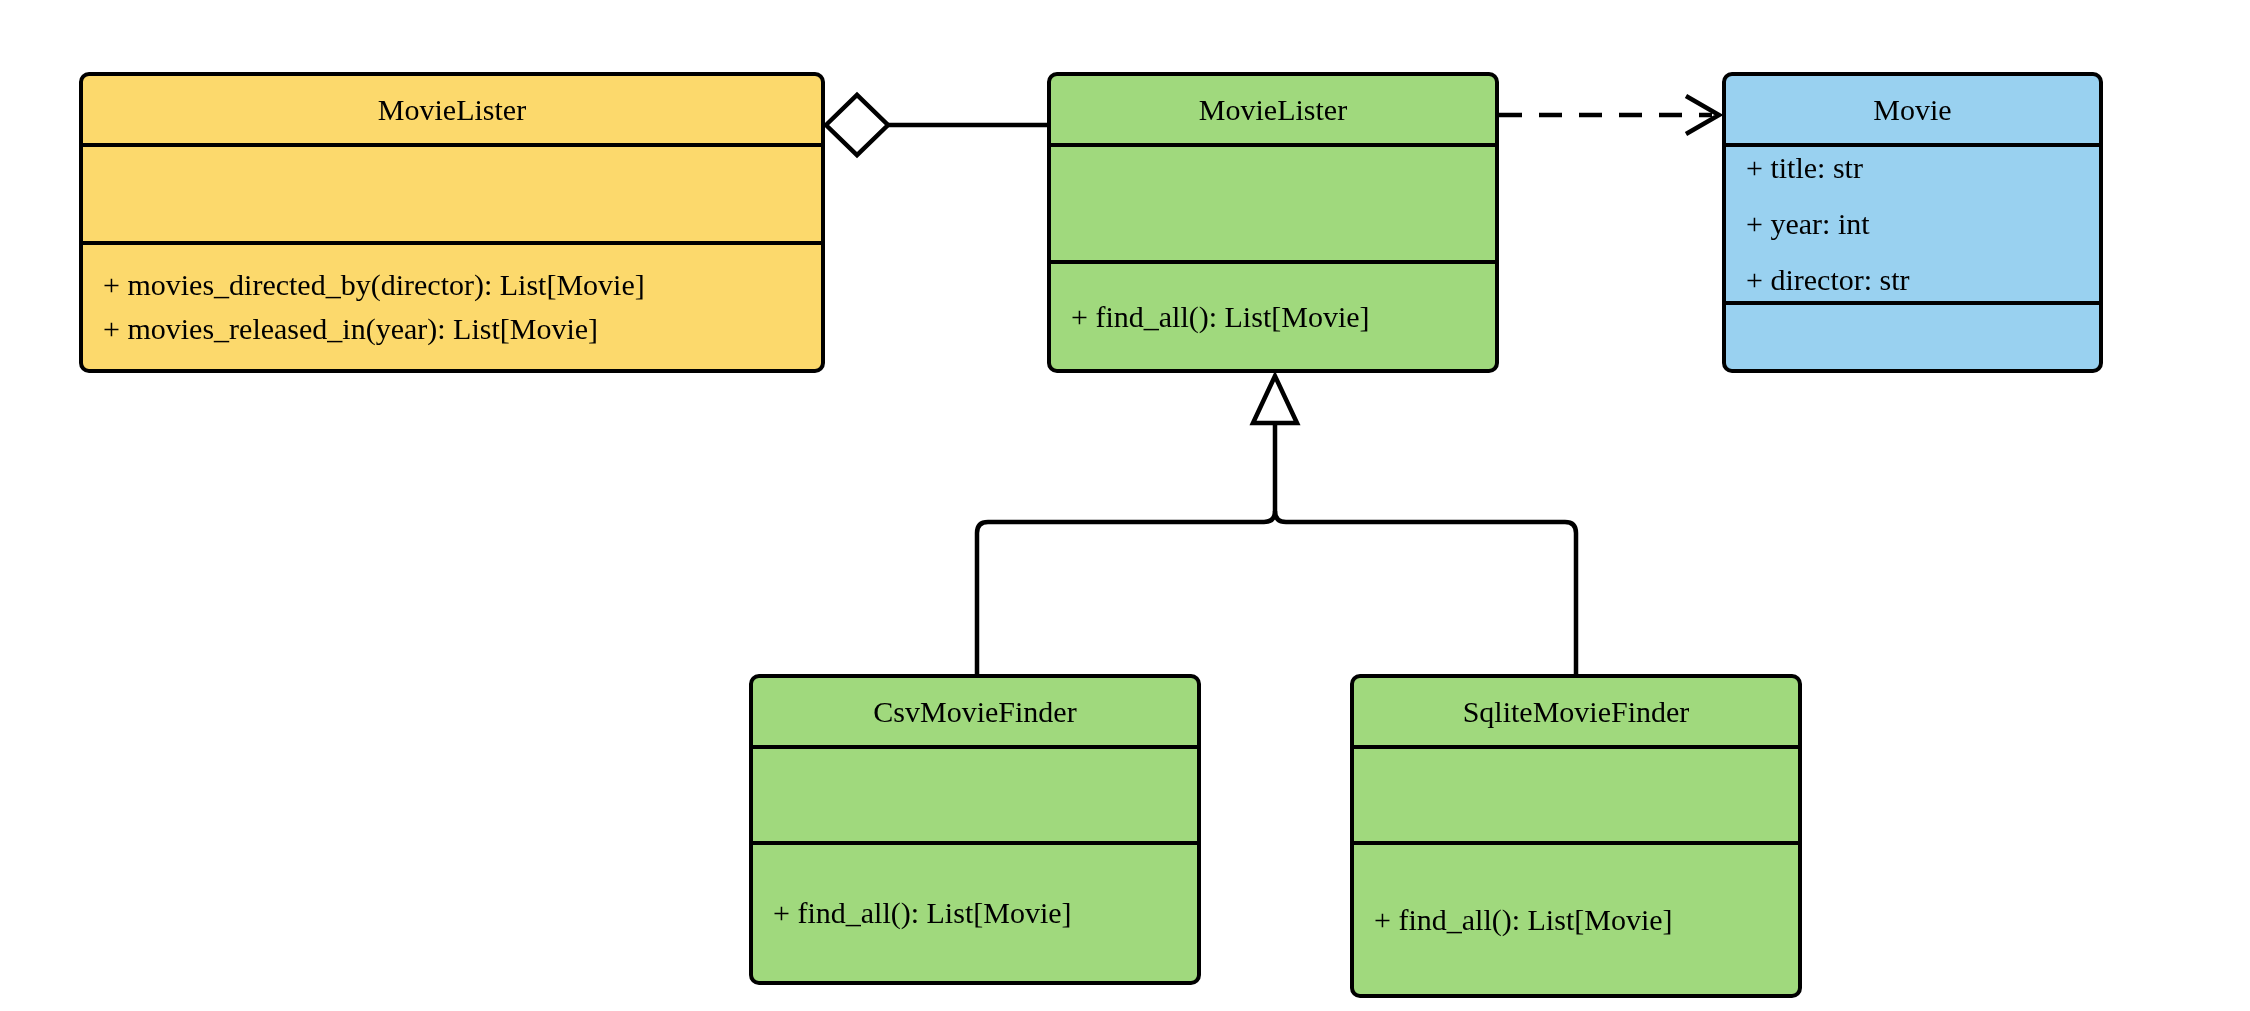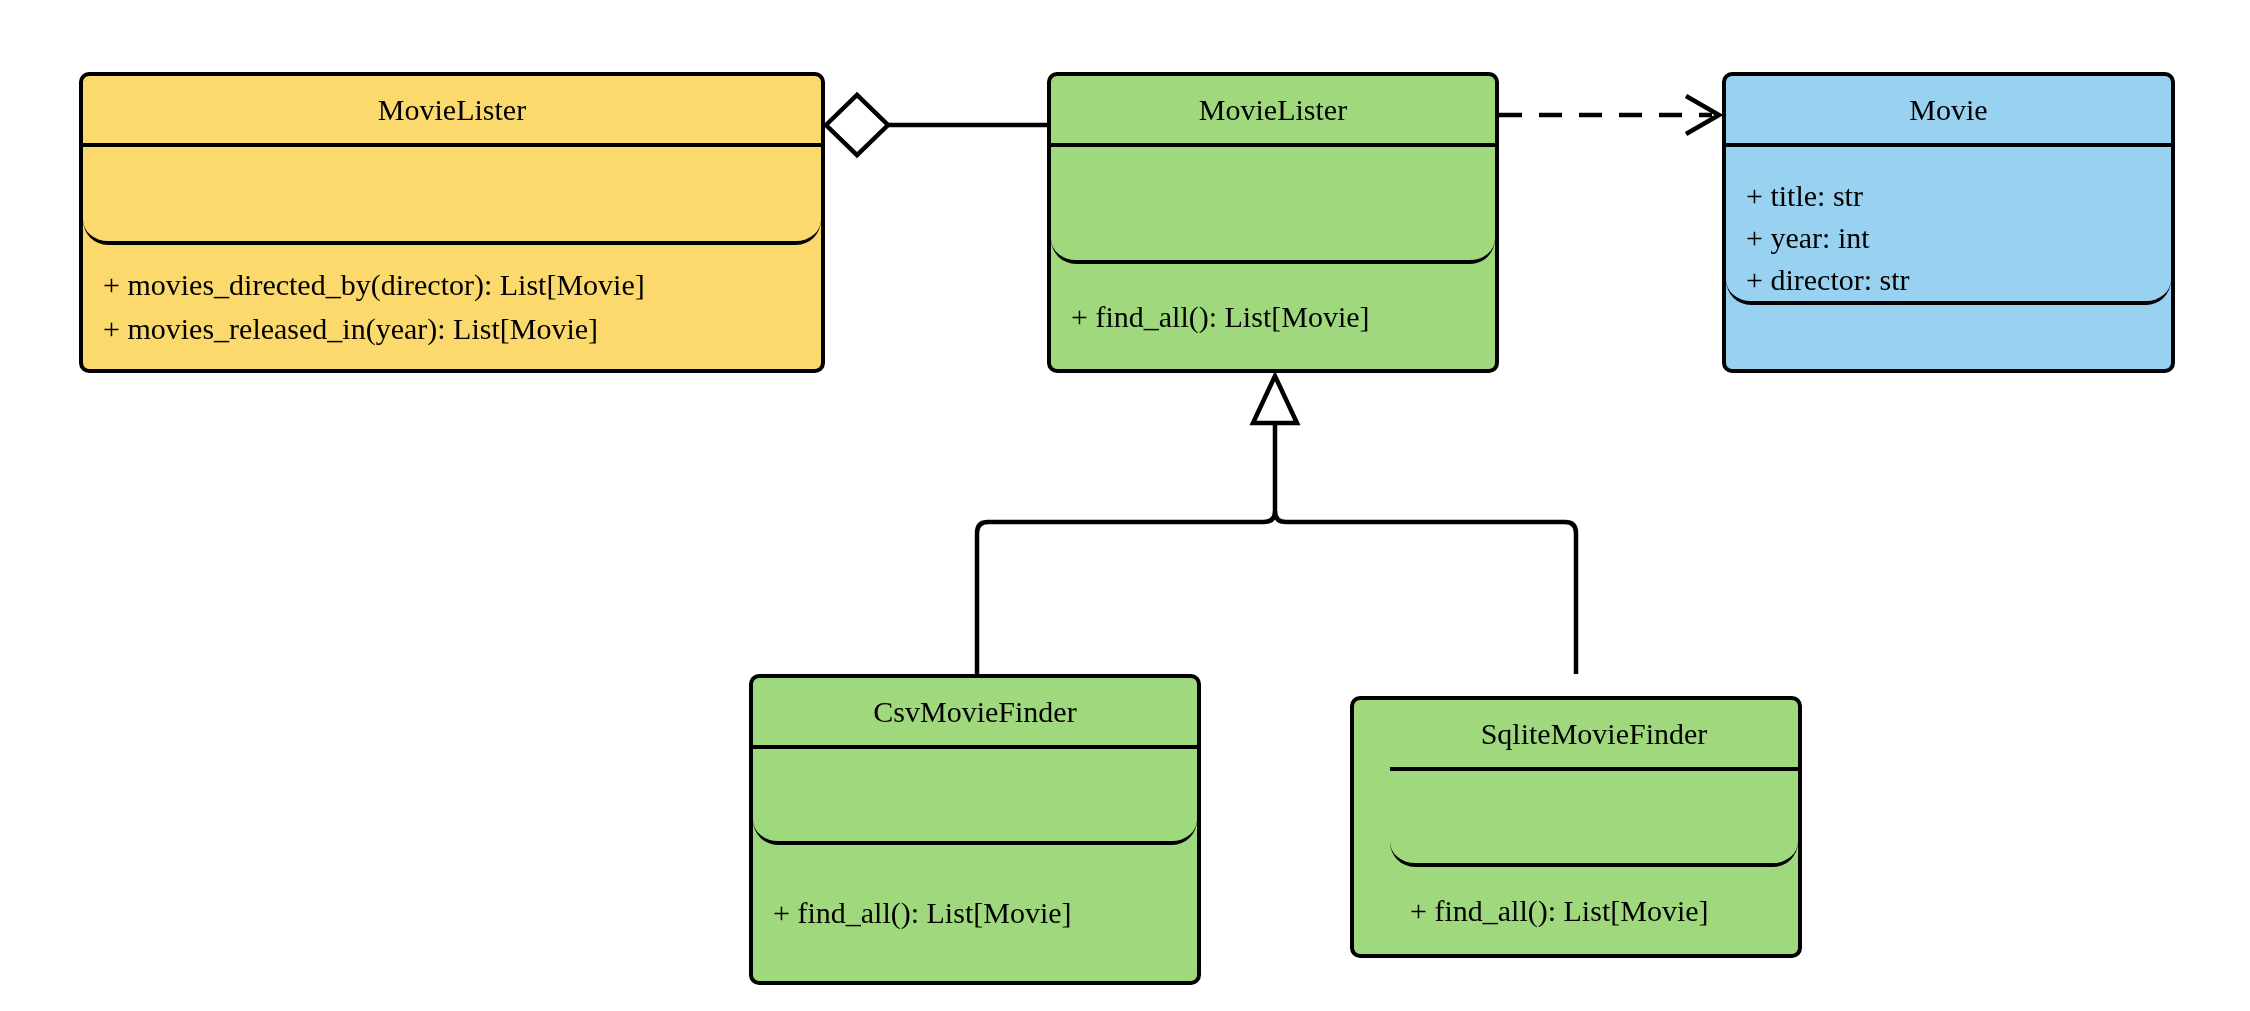--- a/index.html
+++ b/index.html
@@ -39,43 +39,42 @@
     border-bottom: 4px solid #000000;
     display: flex;
     align-items: center;
     justify-content: center;
     text-align: center;
   }
   .uml-class .attrs {
     border-bottom: 4px solid #000000;
     display: flex;
     flex-direction: column;
-    justify-content: flex-end;
+    justify-content: space-between;
     padding: 0 8px 0 20px;
     line-height: 42px;
-    border-radius: 25px;
   }
   .uml-class .methods {
     flex: 1 1 auto;
     display: flex;
     flex-direction: column;
     justify-content: center;
     padding: 0 8px 0 20px;
     line-height: 44px;
   }
   
   .c-movielister   { left: 79px;   top: 72px;  width: 746px; height: 301px; }
   .c-movielister .attrs   { flex: 0 0 94px; }
   .c-moviefinder   { left: 1047px; top: 72px;  width: 452px; height: 301px; }
   .c-moviefinder .attrs   { flex: 0 0 113px; }
-  .c-movie         { left: 1722px; top: 72px;  width: 453px; height: 301px; }
+  .c-movie         { left: 1722px; top: 72px;  width: 381px; height: 301px; }
   .c-movie .attrs         { flex: 0 0 154px; }
   .c-csvfinder     { left: 749px;  top: 674px; width: 452px; height: 311px; }
   .c-csvfinder .attrs     { flex: 0 0 92px; }
-  .c-sqlitefinder  { left: 1350px; top: 696px; width: 452px; height: 262px; padding-left: 36px; }
+  .c-sqlitefinder  { left: 1350px; top: 674px; width: 452px; height: 324px; }
   .c-sqlitefinder .attrs  { flex: 0 0 92px; }
 </style>
 </head>
 <body>
 
 <div class="canvas">
 
   <svg class="connector-layer" viewBox="0 0 2250 1011">
 
     <g>

